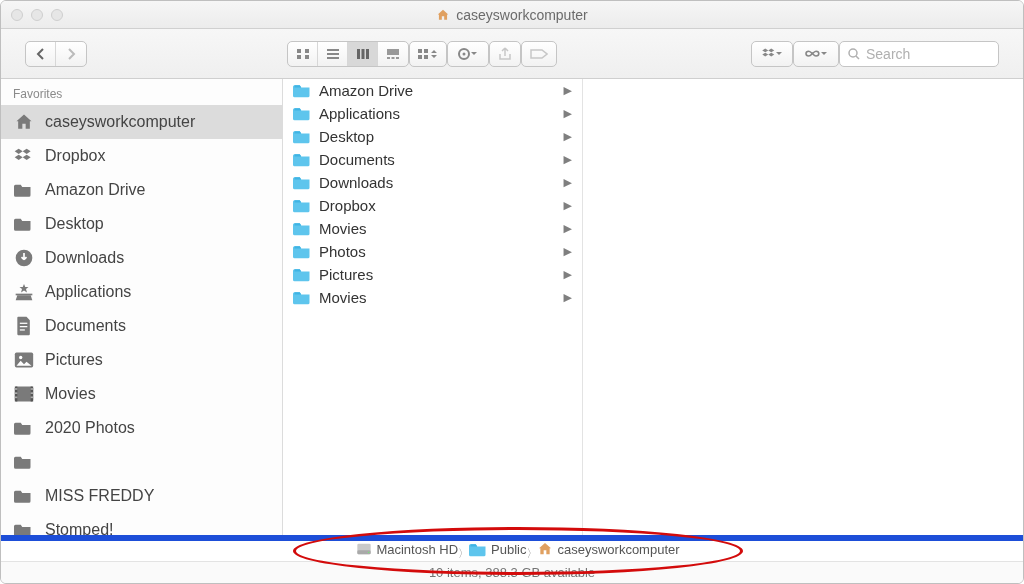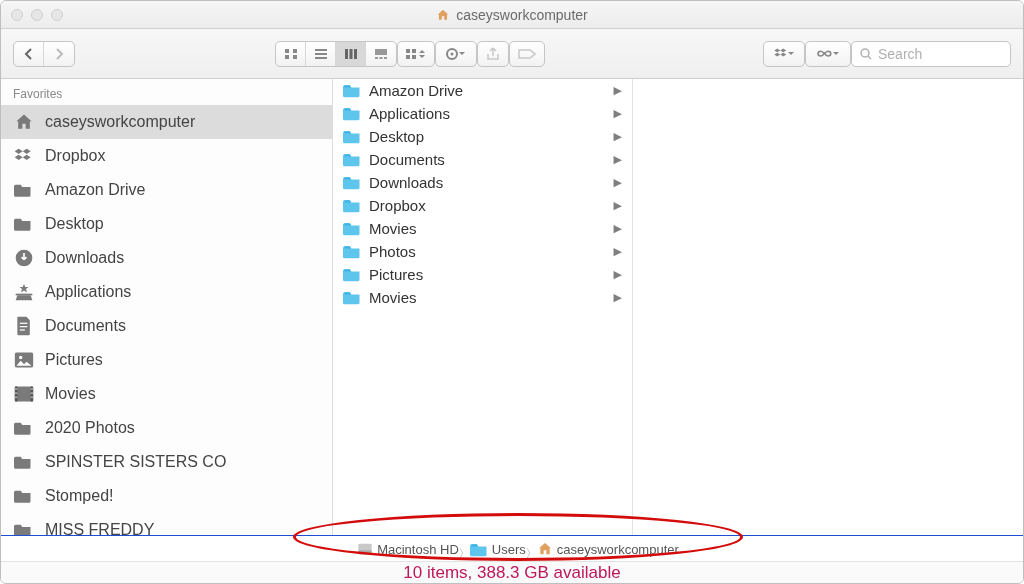--- a/index.html
+++ b/index.html
@@ -2,44 +2,44 @@
 <html><head>
 <meta charset="utf-8">
 <style>
   * { box-sizing: border-box; margin: 0; padding: 0; }
   html, body { width: 1024px; height: 584px; font-family: -apple-system, "Helvetica Neue", Arial, sans-serif; font-size: 14px; color: #333; background: #fff; overflow: hidden; }
   .window { width: 1024px; height: 584px; display: flex; flex-direction: column; border: 1px solid #bfbfbf; border-radius: 6px; overflow: hidden; background: #fff; }
   .titlebar { height: 28px; display: flex; align-items: center; justify-content: center; background: linear-gradient(#f6f6f6,#ececec); border-bottom: 1px solid #d0d0d0; position: relative; }
   .traffic { position: absolute; left: 10px; top: 8px; display: flex; gap: 8px; }
   .traffic span { width: 12px; height: 12px; border-radius: 50%; background: #e6e6e6; border: 1px solid #cfcfcf; display: inline-block; }
   .titlebar .title { display: flex; align-items: center; gap: 6px; color: #6b6b6b; font-size: 14px; }
-  .toolbar { height: 50px; background: linear-gradient(#f7f7f7,#efefef); border-bottom: 1px solid #cfcfcf; display: flex; align-items: center; padding: 0 12px; gap: 0; }
+  .toolbar { height: 50px; background: linear-gradient(#f7f7f7,#efefef); border-bottom: 1px solid #cfcfcf; display: flex; align-items: center; padding: 0 24px; gap: 0; }
   .btn, .seg { height: 26px; border: 1px solid #c5c5c5; border-radius: 5px; background: linear-gradient(#ffffff,#f2f2f2); display: inline-flex; align-items: center; justify-content: center; padding: 0 8px; color: #555; cursor: default; }
   .seg { padding: 0; }
   .seg .cell { width: 30px; height: 100%; display: inline-flex; align-items: center; justify-content: center; border-right: 1px solid #d7d7d7; }
   .seg .cell:last-child { border-right: none; }
   .seg .cell.active { background: #d8d8d8; }
   .spacer { flex: 1; }
   .searchbox { width: 160px; height: 26px; border: 1px solid #c5c5c5; border-radius: 5px; background: #fff; display: flex; align-items: center; padding: 0 8px; color: #b0b0b0; gap: 6px; }
   .main { flex: 1; display: flex; overflow: hidden; }
-  .sidebar { width: 332px; background: #fdfdfd; border-right: 1px solid #dcdcdc; overflow-y: auto; }
+  .sidebar { width: 282px; background: #fdfdfd; border-right: 1px solid #dcdcdc; overflow-y: auto; }
   .sidebar .heading { font-size: 12px; color: #8a8a8a; padding: 8px 12px 4px; }
   .side-item { display: flex; align-items: center; gap: 10px; padding: 6px 12px; font-size: 16px; color: #444; cursor: default; }
   .side-item.selected { background: #dcdcdc; }
   .side-item .icon { width: 22px; height: 22px; display: inline-flex; align-items: center; justify-content: center; color: #7a7a7a; flex-shrink: 0; }
   .columns { flex: 1; display: flex; background: #fff; }
   .column { width: 300px; border-right: 1px solid #e3e3e3; overflow-y: auto; }
   .column-blank { flex: 1; }
   .col-item { display: flex; align-items: center; gap: 8px; padding: 3px 10px; font-size: 15px; color: #333; cursor: default; }
   .col-item .icon { width: 18px; height: 16px; display: inline-flex; align-items: center; justify-content: center; color: #2aa8e0; flex-shrink: 0; }
   .col-item .chev { margin-left: auto; color: #7f7f7f; font-size: 11px; }
-  .pathbar { height: 26px; border-top: 1px solid #1d4ed8; display: flex; align-items: flex-end; justify-content: center; gap: 6px; font-size: 13px; color: #555; position: relative; padding-left: 12px; }
+  .pathbar { height: 26px; border-top: 6px solid #1d4ed8; display: flex; align-items: center; justify-content: center; gap: 6px; font-size: 13px; color: #555; position: relative; padding-left: 12px; }
   .pathbar .crumb { display: inline-flex; align-items: center; gap: 4px; cursor: default; }
   .pathbar .sep { color: #9a9a9a; font-size: 11px; }
-  .statusbar { height: 22px; border-top: 1px solid #e3e3e3; display: flex; align-items: center; justify-content: center; font-size: 17px; color: #be185d; background: #fafafa; }
+  .statusbar { height: 22px; border-top: 1px solid #e3e3e3; display: flex; align-items: center; justify-content: center; font-size: 13px; color: #737373; background: #fafafa; }
   svg { display: block; }
   .annot { position: absolute; border: 3px solid #d30b0b; border-radius: 50%; width: 450px; height: 48px; pointer-events: none; }
 </style>
 </head>
 <body>
 
 <div class="window">
 
   <div class="titlebar">
     <div class="traffic">
@@ -252,37 +252,36 @@
               </svg>
             </span>
             <span>2020 Photos</span>
           </div>
           <div class="side-item">
             <span class="icon">
               <svg width="20" height="18" viewBox="0 0 24 20">
                 <path fill="#7a7a7a" d="M2 4h7l2 3h11v11a2 2 0 0 1-2 2H2a2 2 0 0 1-2-2V6a2 2 0 0 1 2-2z" transform="scale(0.9)"></path>
               </svg>
             </span>
-            <span>SPINSTER SISTERS CO</span>
+          </div>
+          <div class="side-item">
+            <span class="icon">
+              <svg width="20" height="18" viewBox="0 0 24 20">
+                <path fill="#7a7a7a" d="M2 4h7l2 3h11v11a2 2 0 0 1-2 2H2a2 2 0 0 1-2-2V6a2 2 0 0 1 2-2z" transform="scale(0.9)"></path>
+              </svg>
+            </span>
+            <span>MISS FREDDY</span>
           </div>
           <div class="side-item">
             <span class="icon">
               <svg width="20" height="18" viewBox="0 0 24 20">
                 <path fill="#7a7a7a" d="M2 4h7l2 3h11v11a2 2 0 0 1-2 2H2a2 2 0 0 1-2-2V6a2 2 0 0 1 2-2z" transform="scale(0.9)"></path>
               </svg>
             </span>
             <span>Stomped!</span>
-          </div>
-          <div class="side-item">
-            <span class="icon">
-              <svg width="20" height="18" viewBox="0 0 24 20">
-                <path fill="#7a7a7a" d="M2 4h7l2 3h11v11a2 2 0 0 1-2 2H2a2 2 0 0 1-2-2V6a2 2 0 0 1 2-2z" transform="scale(0.9)"></path>
-              </svg>
-            </span>
-            <span>MISS FREDDY</span>
           </div>
         </div>
     </div>
     <div class="columns">
       <div class="column">
         <div id="col1-list">
             <div class="col-item">
               <span class="icon">
                 <svg width="18" height="15" viewBox="0 0 24 20">
                   <path fill="#5ec5ed" d="M2 3h7l2 3h11v11a2 2 0 0 1-2 2H2a2 2 0 0 1-2-2V5a2 2 0 0 1 2-2z"></path>
@@ -399,21 +398,21 @@
             </svg>
           </span>
           <span>Macintosh HD</span>
         </span><span class="sep">〉</span><span class="crumb">
           <span>
             <svg width="18" height="15" viewBox="0 0 24 20">
               <path fill="#5ec5ed" d="M2 3h7l2 3h11v11a2 2 0 0 1-2 2H2a2 2 0 0 1-2-2V5a2 2 0 0 1 2-2z"></path>
               <path fill="#3fb4e4" d="M2 3h7l2 3H2z"></path>
             </svg>
           </span>
-          <span>Users</span>
+          <span>Public</span>
         </span><span class="sep">〉</span><span class="crumb">
           <span>
             <svg width="16" height="16" viewBox="0 0 24 24">
               <path fill="#e0a060" d="M12 3l9 8h-2v9h-5v-6h-4v6H5v-9H3z"></path>
             </svg>
           </span>
           <span>caseysworkcomputer</span>
         </span></span>
   </div>
 

